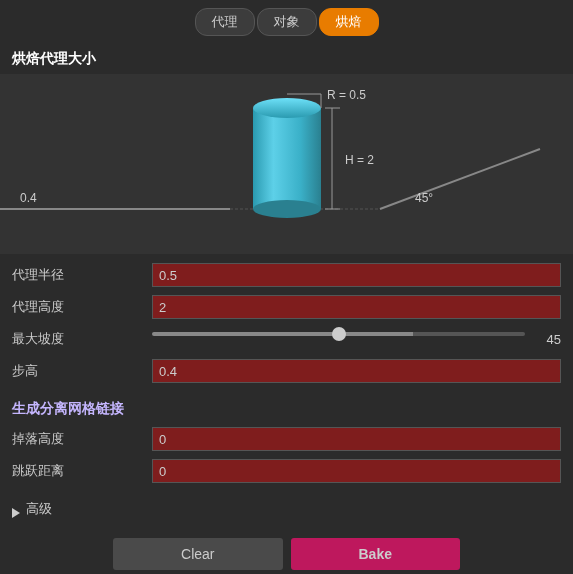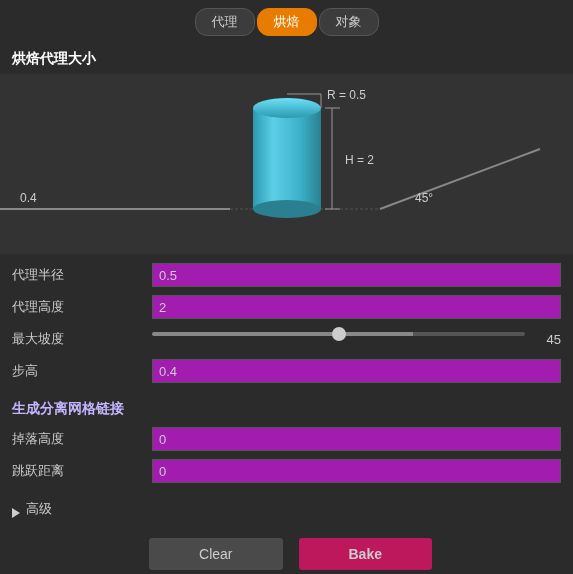--- a/index.html
+++ b/index.html
@@ -67,21 +67,21 @@
 
     .prop-label {
       width: 140px;
       color: #cccccc;
       font-size: 13px;
       flex-shrink: 0;
     }
 
     .prop-input {
       flex: 1;
-      background: #a21caf;
+      background: #7f1d1d;
       border: 1px solid #555;
       color: #cccccc;
       padding: 3px 6px;
       font-size: 13px;
       height: 24px;
       outline: none;
     }
 
     
     .slider-container {
@@ -145,27 +145,26 @@
     
     .bottom-bar {
       display: flex;
       justify-content: center;
       gap: 8px;
       padding: 10px 12px 8px;
       margin-top: 4px;
     }
 
     .btn {
-      padding: 8px 50px;
+      padding: 8px 68px;
       font-size: 14px;
       border: none;
       border-radius: 3px;
       cursor: pointer;
       color: #cccccc;
-      margin-left: 8px;
     }
 
     .btn-clear {
       background: #4a4a4a;
     }
 
     .btn-bake {
       background: #be185d;
       font-weight: bold;
     }
@@ -176,22 +175,22 @@
       top: 0; left: 0;
       width: 100%;
       height: 100%;
     }
   </style>
 </head>
 <body>
 
 <div class="top-nav">
   <button class="nav-tab">代理</button>
+  <button class="nav-tab">对象</button>
   <button class="nav-tab active">烘焙</button>
-  <button class="nav-tab">对象</button>
 </div>
 
 <div class="section-title">烘焙代理大小</div>
 
 <div class="viz-area">
   <svg class="viz-svg" viewBox="0 0 573 180">
 
     <line x1="0" y1="135" x2="230" y2="135" stroke="#888" stroke-width="2"></line>
 
     <line x1="380" y1="135" x2="540" y2="75" stroke="#888" stroke-width="2"></line>

